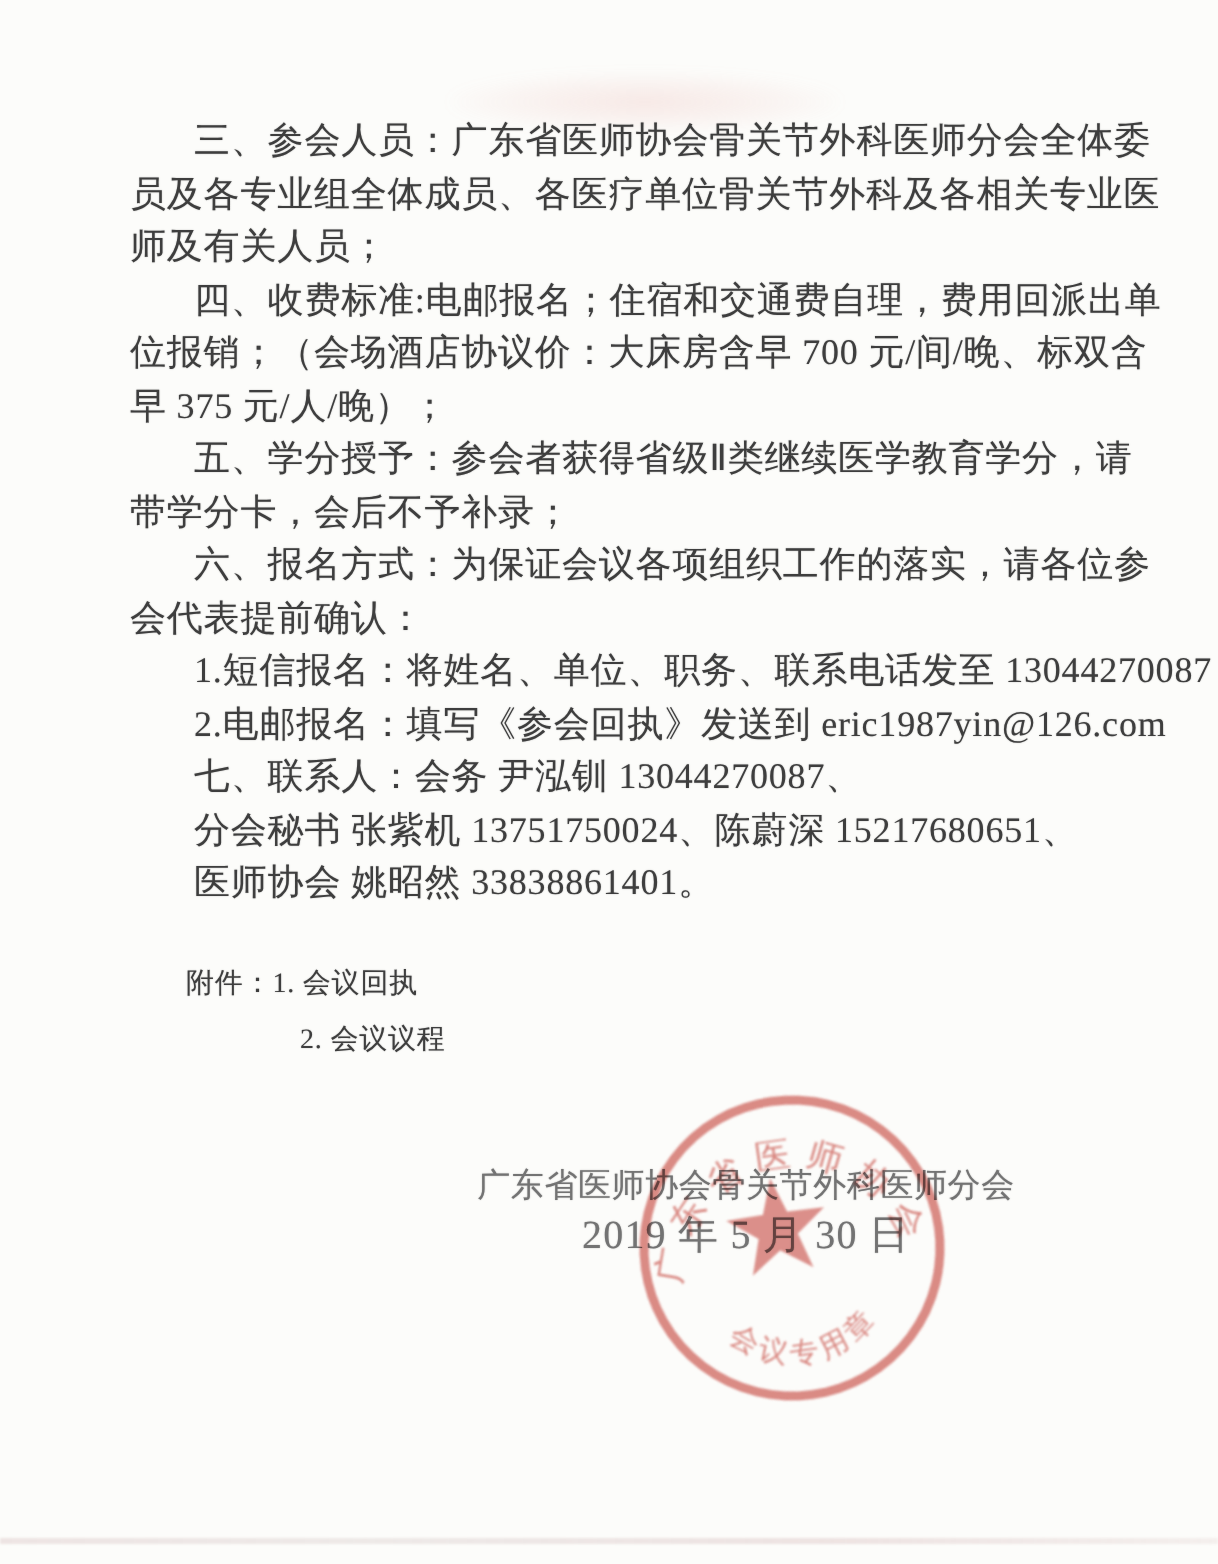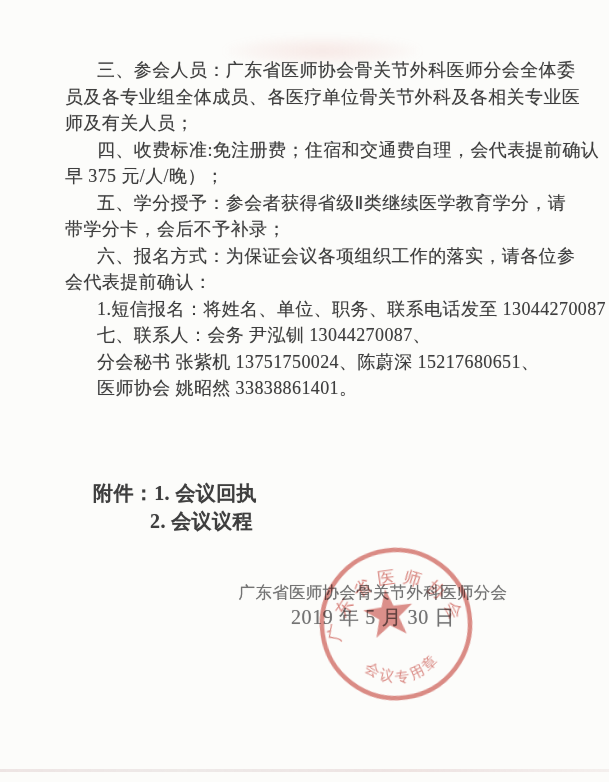--- a/index.html
+++ b/index.html
@@ -26,22 +26,22 @@
     position:absolute;left:65px;top:57px;width:505px;
     font-size:18px;line-height:26.5px;letter-spacing:0.4px;
     color:#3e3e3e;
     text-shadow:0 0 0.7px rgba(70,70,70,0.45);
     font-family:Liberation Serif, serif;
   }
   .line{height:26.5px;white-space:nowrap;}
   .indent{padding-left:32px;}
   .attachments{
     position:absolute;left:93px;top:479px;
-    font-size:20px;line-height:28px;letter-spacing:0.4px;
-    color:#3e3e3e;text-shadow:0 0 0.7px rgba(70,70,70,0.45);font-weight:bold;
+    font-size:14px;line-height:28px;letter-spacing:0.4px;
+    color:#3e3e3e;text-shadow:0 0 0.7px rgba(70,70,70,0.45);
   }
   .attach-line2{padding-left:57px;}
   .signature{
     position:absolute;left:238px;top:582px;width:270px;
     text-align:center;color:#737373;
     text-shadow:0 0 0.7px rgba(70,70,70,0.45);
   }
   .sig-org{font-size:16.5px;letter-spacing:0.3px;white-space:nowrap;}
   .sig-date{margin-top:0;font-size:20px;letter-spacing:0.6px;}
   .seal{
@@ -55,27 +55,29 @@
 <body>
 
 <div class="page">
 
   <div class="bleed-smudge"></div>
 
   <div class="body-lines">
     <div class="line indent">三、参会人员：广东省医师协会骨关节外科医师分会全体委</div>
     <div class="line">员及各专业组全体成员、各医疗单位骨关节外科及各相关专业医</div>
     <div class="line">师及有关人员；</div>
-    <div class="line indent">四、收费标准:免注册费；住宿和交通费自理，会代表提前确认</div>
+    <div class="line indent">四、收费标准:电邮报名；住宿和交通费自理，费用回派出单</div>
+    <div class="line">位报销；（会场酒店协议价：大床房含早 700 元/间/晚、标双含</div>
     <div class="line">早 375 元/人/晚）；</div>
     <div class="line indent">五、学分授予：参会者获得省级Ⅱ类继续医学教育学分，请</div>
     <div class="line">带学分卡，会后不予补录；</div>
     <div class="line indent">六、报名方式：为保证会议各项组织工作的落实，请各位参</div>
     <div class="line">会代表提前确认：</div>
     <div class="line indent">1.短信报名：将姓名、单位、职务、联系电话发至 13044270087</div>
+    <div class="line indent">2.电邮报名：填写《参会回执》发送到 eric1987yin@126.com</div>
     <div class="line indent">七、联系人：会务 尹泓钏 13044270087、</div>
     <div class="line indent">分会秘书 张紫机 13751750024、陈蔚深 15217680651、</div>
     <div class="line indent">医师协会 姚昭然 33838861401。</div>
   </div>
 
   <div class="attachments">
     <div class="attach-line1"><span>附件：</span><span>1. 会议回执</span></div>
     <div class="attach-line2"><span>2. 会议议程</span></div>
   </div>
 

